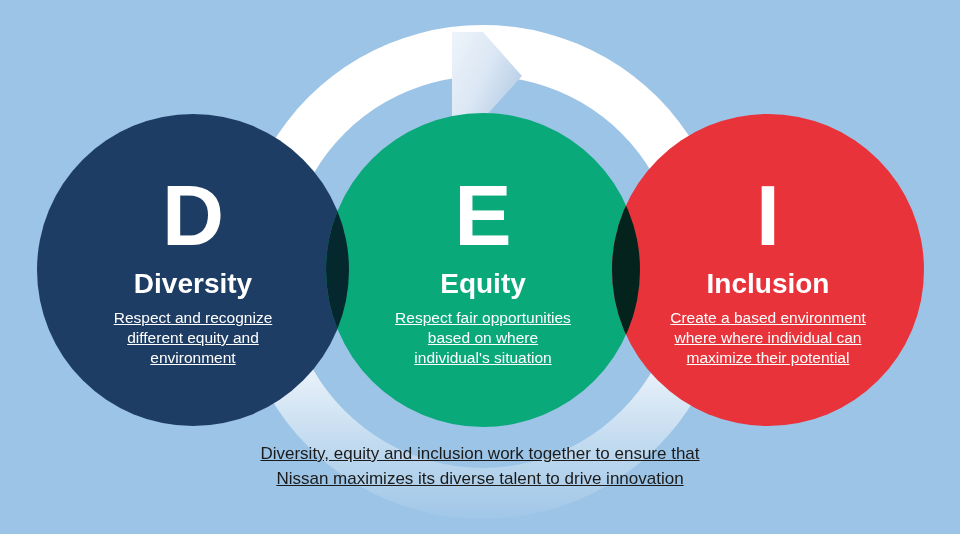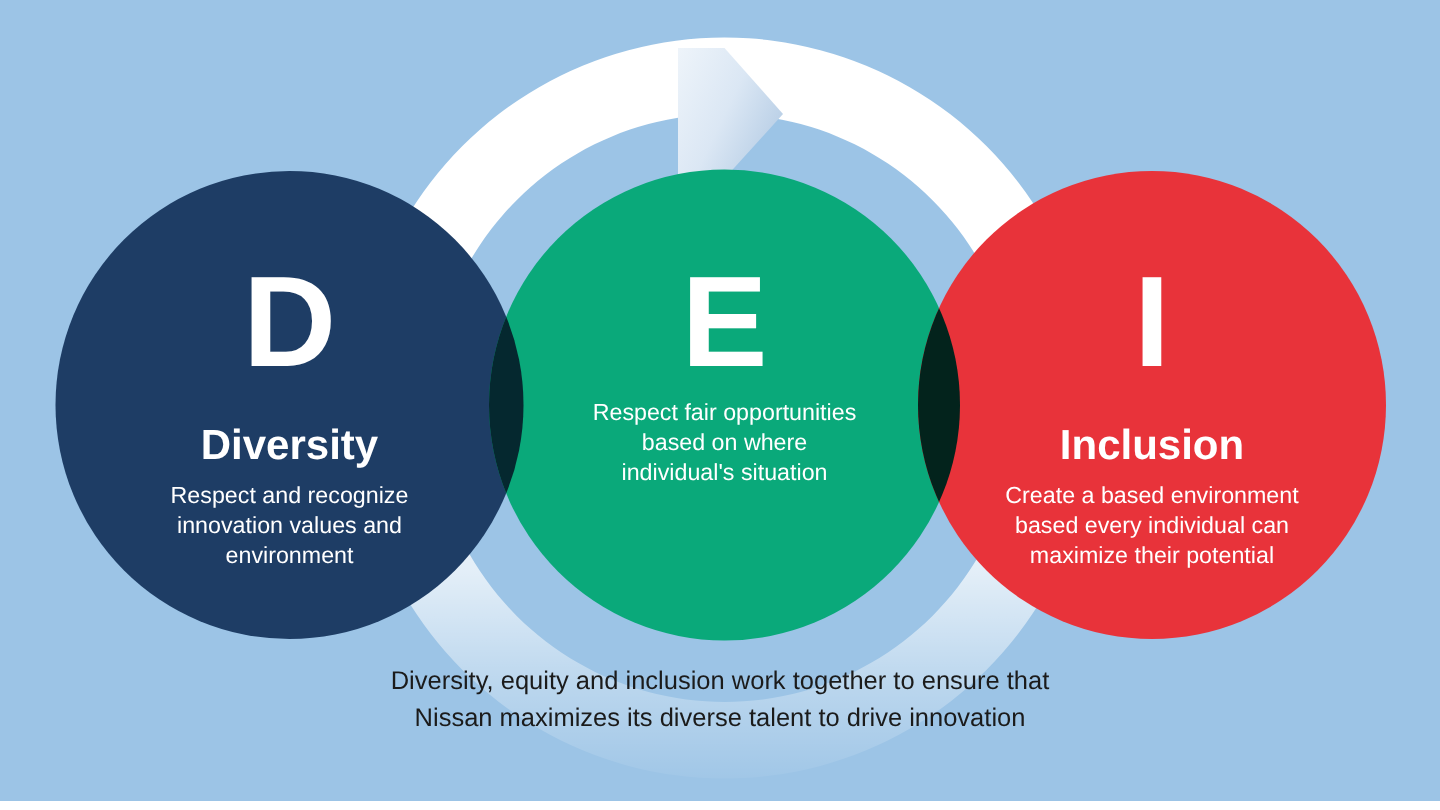--- a/index.html
+++ b/index.html
@@ -47,39 +47,39 @@
   .big-letter {
     font-size: 86px;
     font-weight: bold;
     line-height: 1;
     letter-spacing: 0px;
   }
   .title-word {
     font-size: 28px;
     font-weight: bold;
     line-height: 1.15;
-    margin-top: 23px;
+    margin-top: 10px;
   }
   .desc {
     font-size: 15.5px;
     font-weight: normal;
     line-height: 1.28;
     margin-top: 8px;
   }
   #caption {
     position: absolute;
     left: 0;
     top: 442px;
     width: 960px;
     text-align: center;
     color: #1b1b1b;
     font-size: 17px;
     line-height: 1.45;
   }
-  .cap-line { display: block; }
+  .cap-line { display: block; text-decoration: underline; }
 </style>
 </head>
 <body>
 
 <div id="stage">
 
   <div id="bg-fill"></div>
 
   <svg class="venn-svg" id="ring-layer" viewBox="0 0 960 540">
     <defs>
@@ -133,40 +133,41 @@
     <g clip-path="url(#clipI)">
       <circle cx="483" cy="270" r="157" fill="#03231c"></circle>
     </g>
   </svg>
 
   <div class="circle-text" style="left:33px; top:172px;">
     <div class="big-letter">D</div>
     <div class="title-word">Diversity</div>
     <div class="desc">
       <span class="cap-line">Respect and recognize</span>
-      <span class="cap-line">innovation values and</span>
+      <span class="cap-line">different equity and</span>
       <span class="cap-line">environment</span>
     </div>
   </div>
 
   <div class="circle-text" style="left:323px; top:172px;">
     <div class="big-letter">E</div>
+    <div class="title-word">Equity</div>
     <div class="desc">
       <span class="cap-line">Respect fair opportunities</span>
       <span class="cap-line">based on where</span>
       <span class="cap-line">individual's situation</span>
     </div>
   </div>
 
   <div class="circle-text" style="left:608px; top:172px;">
     <div class="big-letter">I</div>
     <div class="title-word">Inclusion</div>
     <div class="desc">
       <span class="cap-line">Create a based environment</span>
-      <span class="cap-line">based every individual can</span>
+      <span class="cap-line">where where individual can</span>
       <span class="cap-line">maximize their potential</span>
     </div>
   </div>
 
   <div id="caption">
     <span class="cap-line">Diversity, equity and inclusion work together to ensure that</span>
     <span class="cap-line">Nissan maximizes its diverse talent to drive innovation</span>
   </div>
 
   <div id="bottom-strip"></div>

